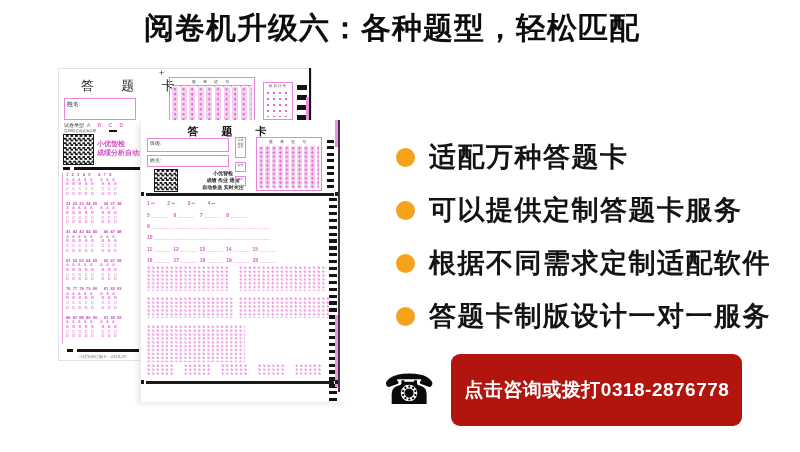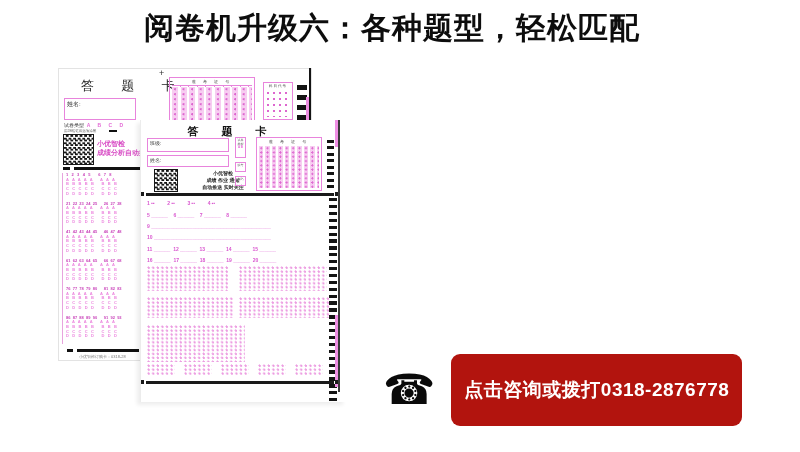--- a/index.html
+++ b/index.html
@@ -243,19 +243,37 @@
     <div class="dottex sg1"></div>
     <div class="dottex sg2"></div>
     <div class="dottex sg3"></div>
     <div class="dottex sg4"></div>
     <div class="dottex sg5"></div>
     <div class="fs-dotL2"></div>
     <div class="fs-track-bot"></div>
     <div class="fs-dotR2"></div>
   </div>
 
+  <div class="bullets">
+    <div class="bullet">
+      <span class="bdot"></span>
+      <span class="btext">适配万种答题卡</span>
+    </div>
+    <div class="bullet">
+      <span class="bdot"></span>
+      <span class="btext">可以提供定制答题卡服务</span>
+    </div>
+    <div class="bullet">
+      <span class="bdot"></span>
+      <span class="btext">根据不同需求定制适配软件</span>
+    </div>
+    <div class="bullet">
+      <span class="bdot"></span>
+      <span class="btext">答题卡制版设计一对一服务</span>
+    </div>
+  </div>
 
   <div class="contact">
     <span class="phone">☎</span>
     <span class="banner">点击咨询或拨打0318-2876778</span>
   </div>
 
 </div>
 
 </body></html>

